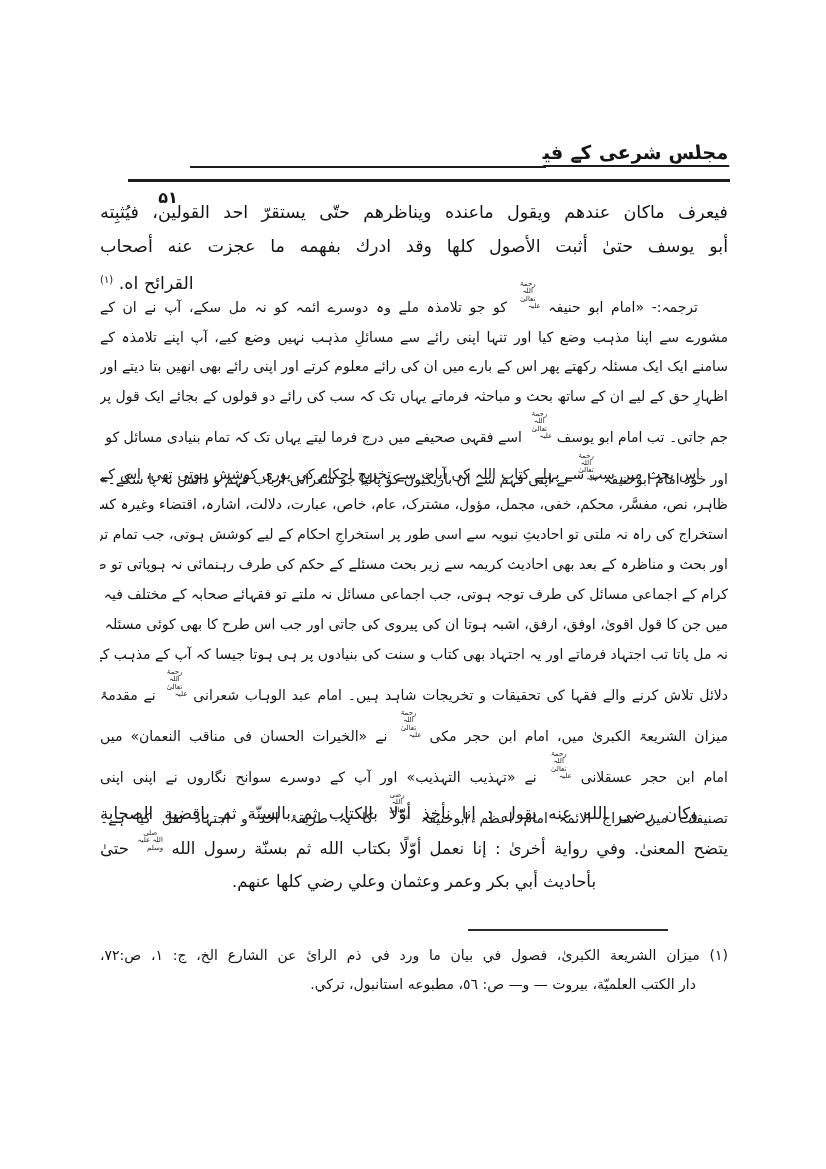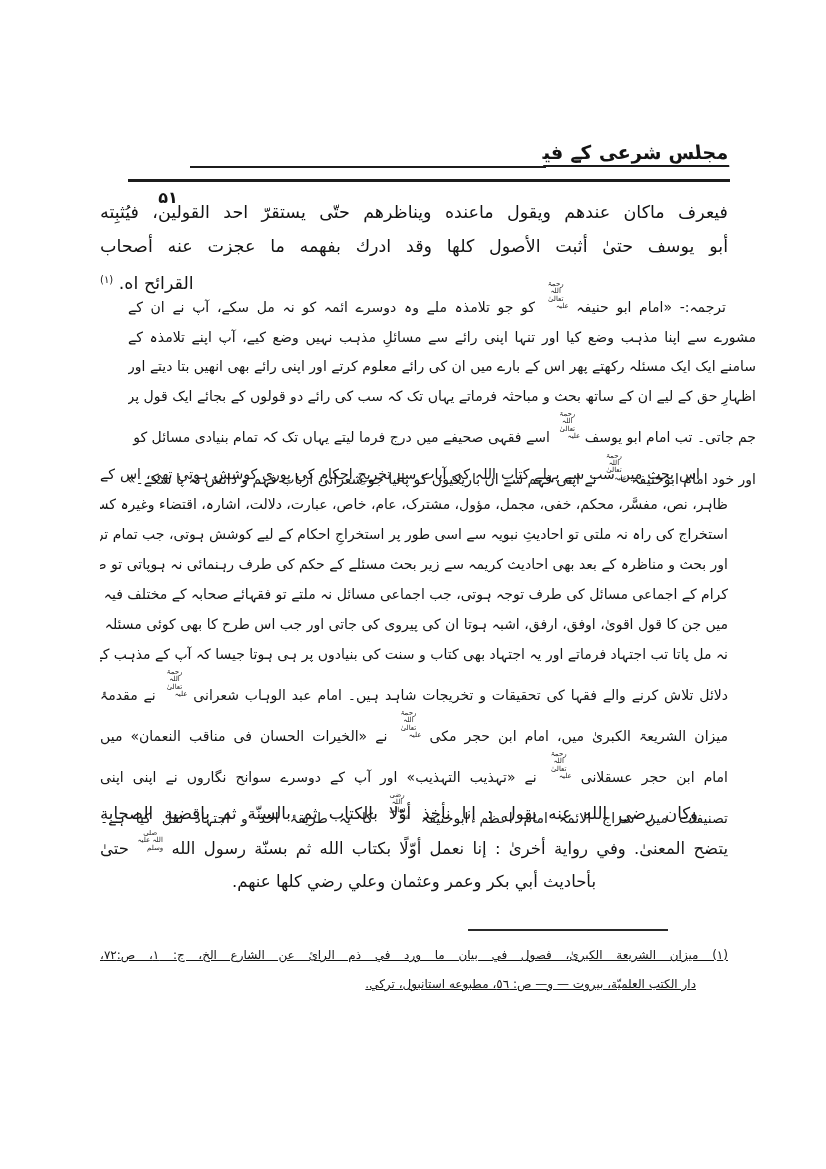--- a/index.html
+++ b/index.html
@@ -14,24 +14,24 @@
     font-size:19px;font-weight:bold;text-align:center;
     border-bottom:2px solid #1c1c1c;padding-bottom:2px;
     transform:skewX(6deg);white-space:nowrap;overflow:hidden;
   }
   .hdr-rule-a{position:absolute;top:166px;left:190px;width:356px;border-top:2px solid #1c1c1c;}
   .hdr-rule-b{position:absolute;top:179px;left:128px;width:602px;border-top:3px solid #1c1c1c;}
   .hdr-pagenum{position:absolute;top:146px;left:150px;width:36px;font-size:16px;font-weight:bold;text-align:center;margin-top:42px;}
   
   .col{position:absolute;left:100px;width:628px;direction:rtl;}
   #p1{top:195px;font-size:17.5px;line-height:34px;}
-  #p2{top:281px;font-size:14px;line-height:29.5px;margin-left:28px;}
+  #p2{top:281px;font-size:14px;line-height:29.5px;}
   #p3{top:459px;font-size:14px;line-height:30px;}
   #p4{top:797px;font-size:16.5px;line-height:33px;}
-  #fn{top:941px;font-size:12px;line-height:29px;text-decoration:underline;}
+  #fn{top:941px;font-size:14px;line-height:29px;}
   .fn-rule{position:absolute;top:929px;left:468px;width:200px;border-top:2.5px solid #2a2a2a;}
   .line{white-space:nowrap;overflow:hidden;}
   .line.justify{text-align:justify;text-align-last:justify;}
   .line.left{text-align:left;text-align-last:left;}
   .line.right{text-align:left;text-align-last:right;}
   .line.center{text-align:center;text-align-last:center;}
   .hon{
     display:inline-block;font-size:7px;line-height:1.05;width:26px;
     vertical-align:4px;white-space:normal;text-align:center;color:#1d1d1d;
     letter-spacing:0;

